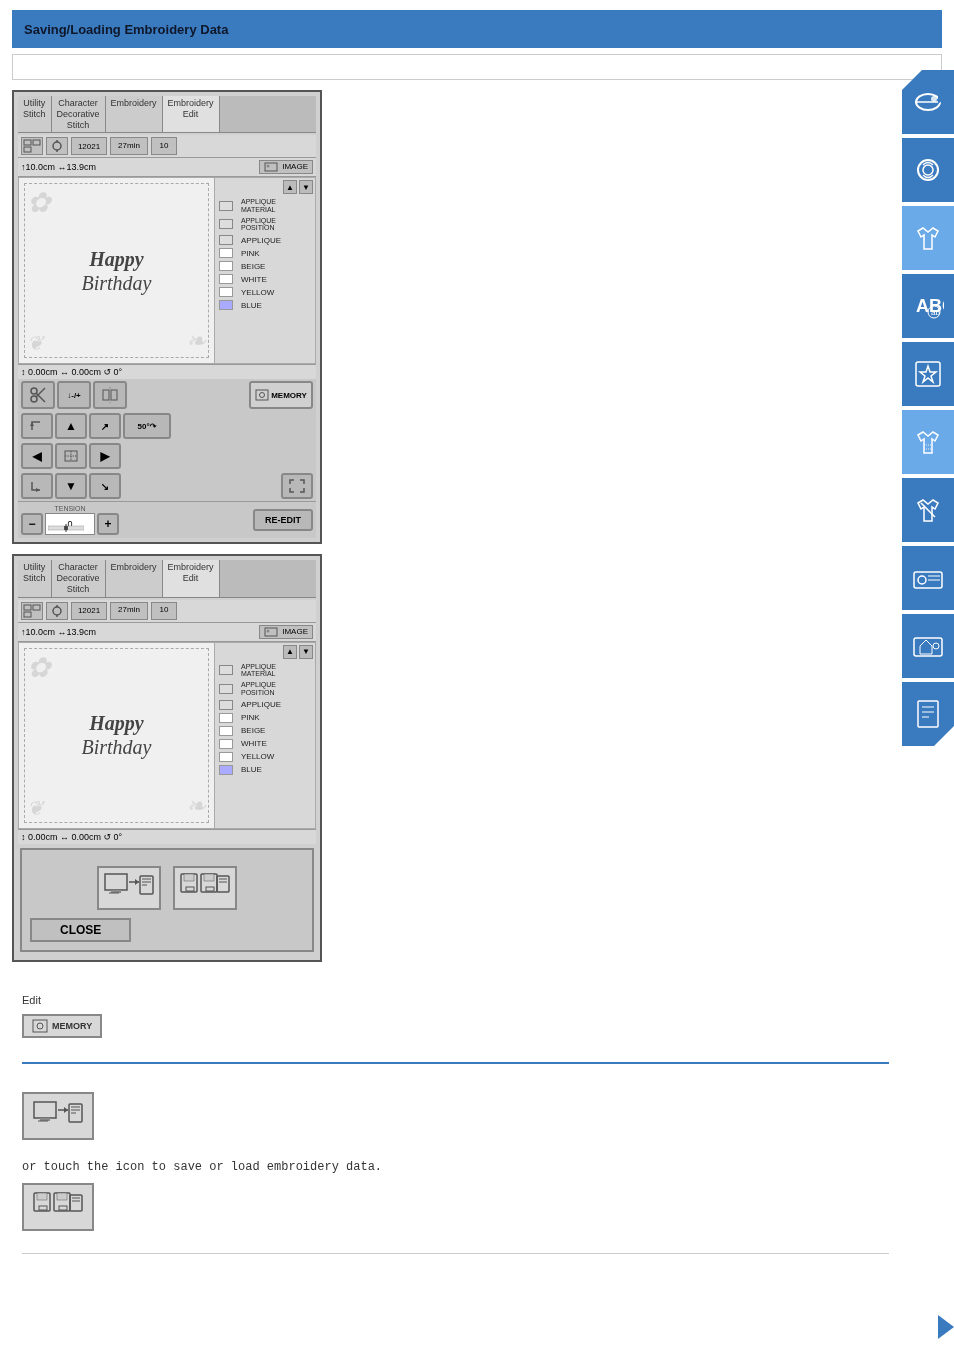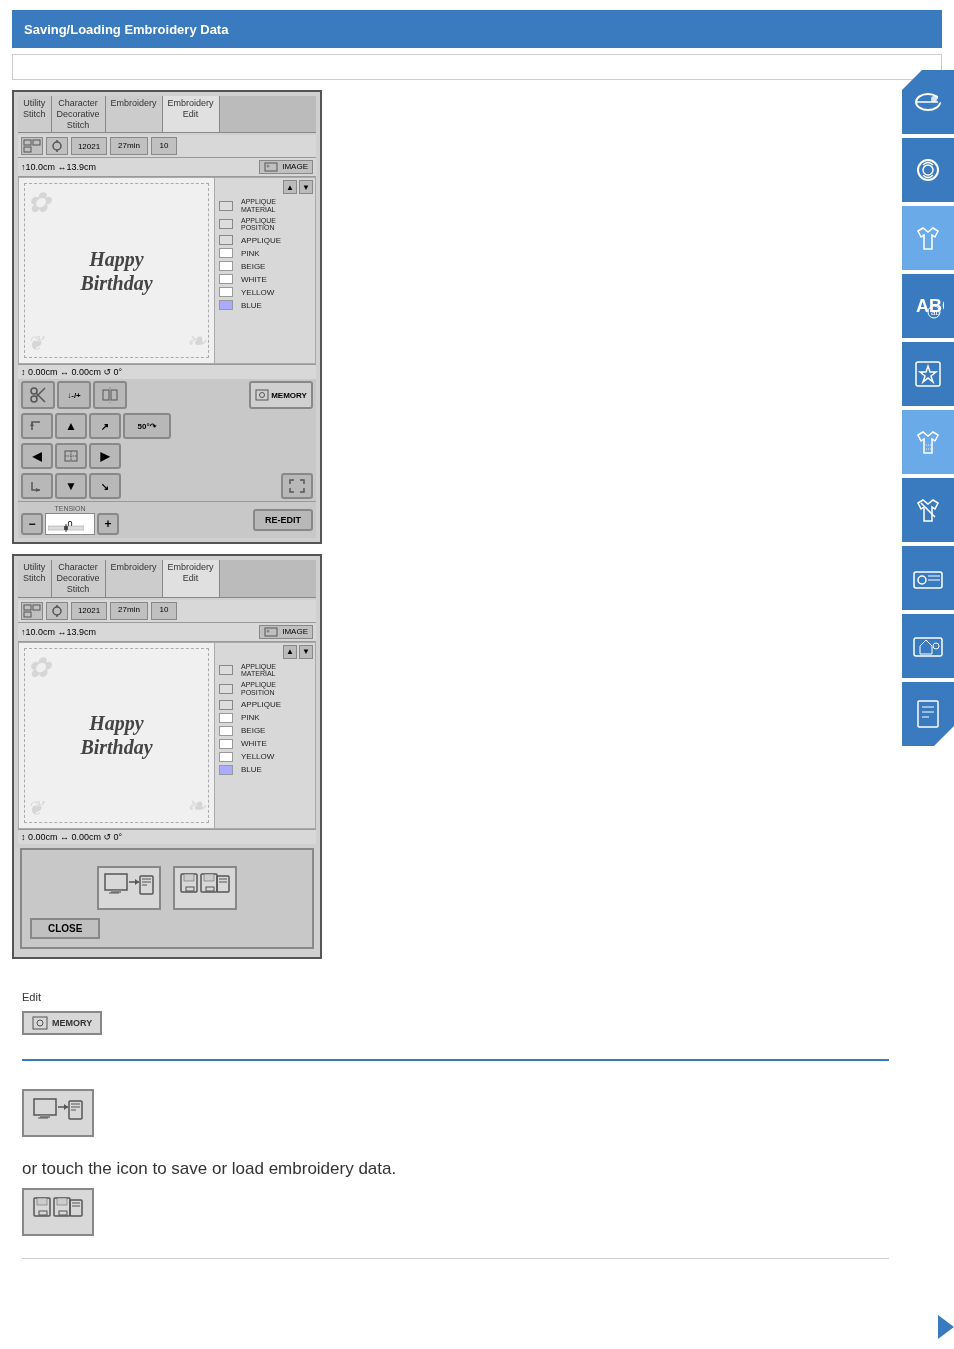--- a/index.html
+++ b/index.html
@@ -15,21 +15,21 @@
     
     .top-header {
       background: #3a7abf;
       height: 38px;
       margin: 10px 12px 0 12px;
       display: flex;
       align-items: center;
       padding: 0 12px;
     }
     .top-header-text {
-      color: #ffffff;
+      color: #0f172a;
       font-size: 13px;
       font-weight: bold;
     }
 
     
     .sub-header {
       background: #fff;
       border: 1px solid #ccc;
       margin: 6px 12px;
       height: 26px;
@@ -156,21 +156,21 @@
     }
     .happy-birthday-text .line1 {
       font-size: 18px;
       font-style: italic;
       font-weight: bold;
       color: #333;
     }
     .happy-birthday-text .line2 {
       font-size: 18px;
       font-style: italic;
-      font-weight: bold;
+      font-weight: normal;
       color: #333;
     }
     .decorative-border {
       position: absolute;
       top: 5px; left: 5px; right: 5px; bottom: 5px;
       border: 1px dashed #aaa;
       pointer-events: none;
     }
     
     .swirl-tl {
@@ -350,22 +350,22 @@
       position: relative;
     }
     .close-btn-row {
       display: flex;
       justify-content: flex-start;
       margin-top: 8px;
     }
     .close-btn {
       background: #c0c0c0;
       border: 2px solid #888;
-      padding: 3px 16px;
-      font-size: 10px;
+      padding: 3px 28px;
+      font-size: 12px;
       font-weight: bold;
       cursor: pointer;
     }
 
     
     .right-content {
       flex: 1;
       display: flex;
       flex-direction: column;
       gap: 8px;
@@ -794,21 +794,21 @@
               <rect x="37" y="6" width="13" height="18" rx="1" fill="none" stroke="#555" stroke-width="1.5"></rect>
               <line x1="39" y1="9" x2="48" y2="9" stroke="#555" stroke-width="1"></line>
               <line x1="39" y1="12" x2="48" y2="12" stroke="#555" stroke-width="1"></line>
               <line x1="39" y1="15" x2="44" y2="15" stroke="#555" stroke-width="1"></line>
             </svg>
           </div>
         </div>
       </div>
 
       <div style="margin-top:4px;">
-        <div style="font-size:17px; color:#333; line-height:1.6;">
+        <div style="font-size:12px; color:#333; line-height:1.6;font-family:Liberation Mono, monospace;">
           <span>or touch the icon to save or load embroidery data.</span>
         </div>
         <div style="margin: 6px 0;">
           <div style="display:inline-flex; align-items:center; background:#d8d8d8; border:2px solid #888; padding:4px 8px;">
             <svg width="52" height="36" viewBox="0 0 52 36">
               <rect x="2" y="4" width="16" height="18" rx="1" fill="none" stroke="#555" stroke-width="1.5"></rect>
               <rect x="5" y="4" width="10" height="7" fill="#ccc" stroke="#555" stroke-width="0.5"></rect>
               <rect x="7" y="17" width="8" height="4" fill="none" stroke="#555" stroke-width="1"></rect>
               <rect x="22" y="4" width="16" height="18" rx="1" fill="none" stroke="#555" stroke-width="1.5"></rect>
               <rect x="25" y="4" width="10" height="7" fill="#ccc" stroke="#555" stroke-width="0.5"></rect>

